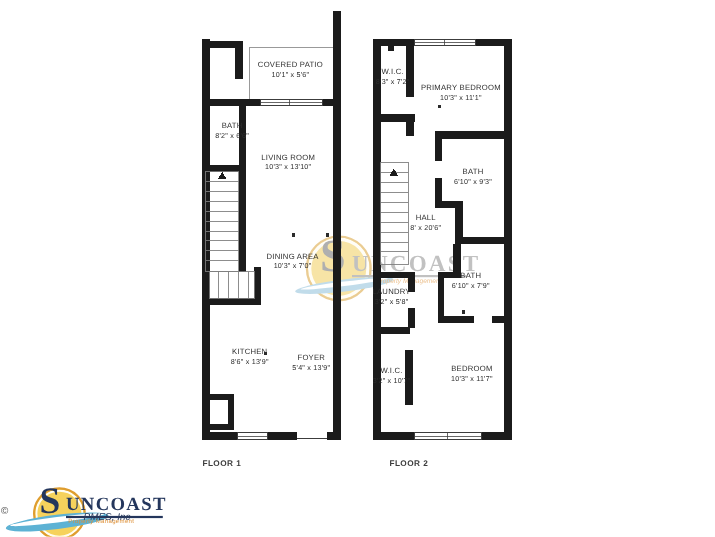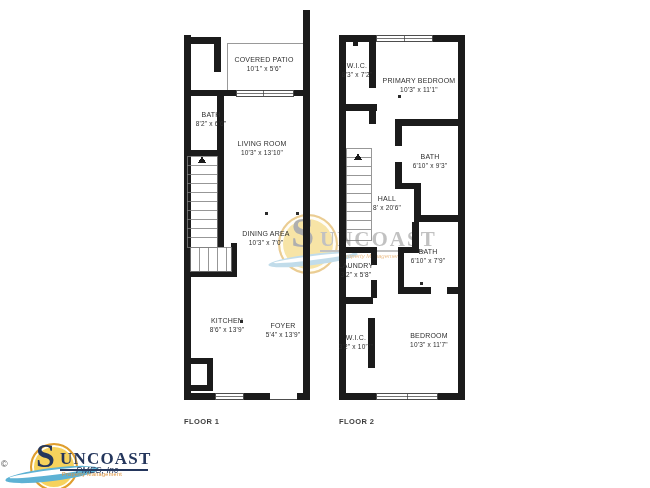--- a/index.html
+++ b/index.html
@@ -206,21 +206,21 @@
     <div class="room-label" style="left:356px;top:342px">
       <span class="room-name">W.I.C.</span>
       <span class="room-dims">3'2" x 10'7"</span>
     </div>
     <div class="room-label" style="left:429px;top:340px">
       <span class="room-name">BEDROOM</span>
       <span class="room-dims">10'3" x 11'7"</span>
     </div>
 
     <div class="floor-caption" style="left:184px;top:417px">FLOOR 1</div>
-    <div class="floor-caption" style="left:339px;top:417px">FLOOR 2</div>
+    <div class="floor-caption" style="left:354px;top:417px">FLOOR 2</div>
   </div>
 
   <div class="logo">
     <span class="logo-copyright">©</span>
     <div class="logo-sun"></div>
     <div class="logo-swoosh"></div>
     <div class="logo-swoosh-inner"></div>
     <span class="logo-initial">S</span>
     <span class="logo-rest">UNCOAST</span>
     <div class="logo-underline"></div>

